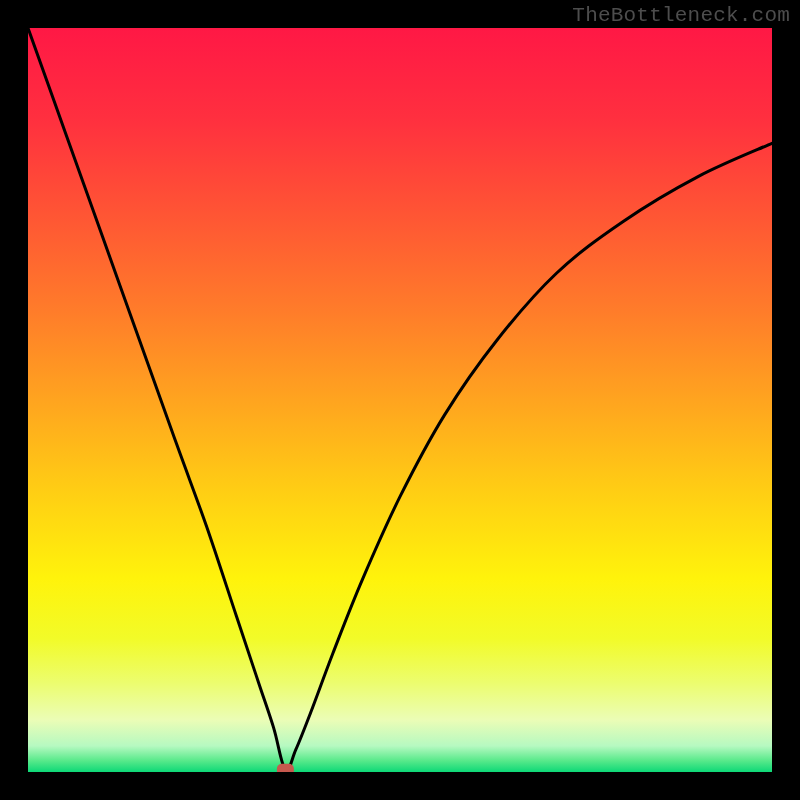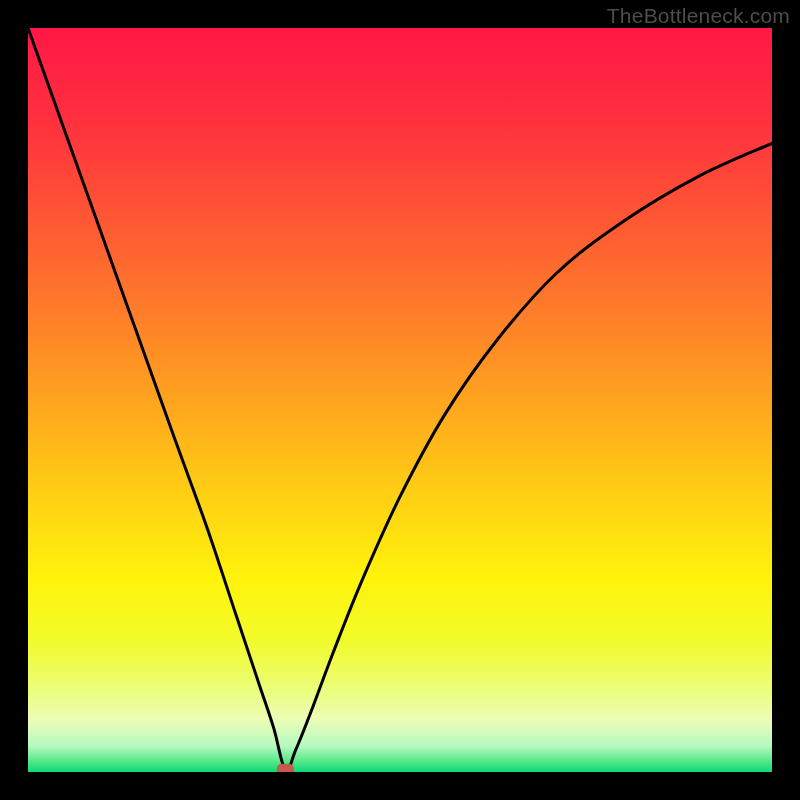--- a/index.html
+++ b/index.html
@@ -31,20 +31,21 @@
   }
   .watermark {
     position: absolute;
     top: 4px;
     right: 10px;
     color: #4d4d4d;
     font-size: 21px;
     font-weight: 400;
     letter-spacing: 0.2px;
     user-select: none;
+    font-family: Liberation Mono, monospace;
   }
 </style>
 </head>
 <body>
 
 <div class="frame">
 
   <div class="watermark">TheBottleneck.com</div>
 
   <div class="plot">

